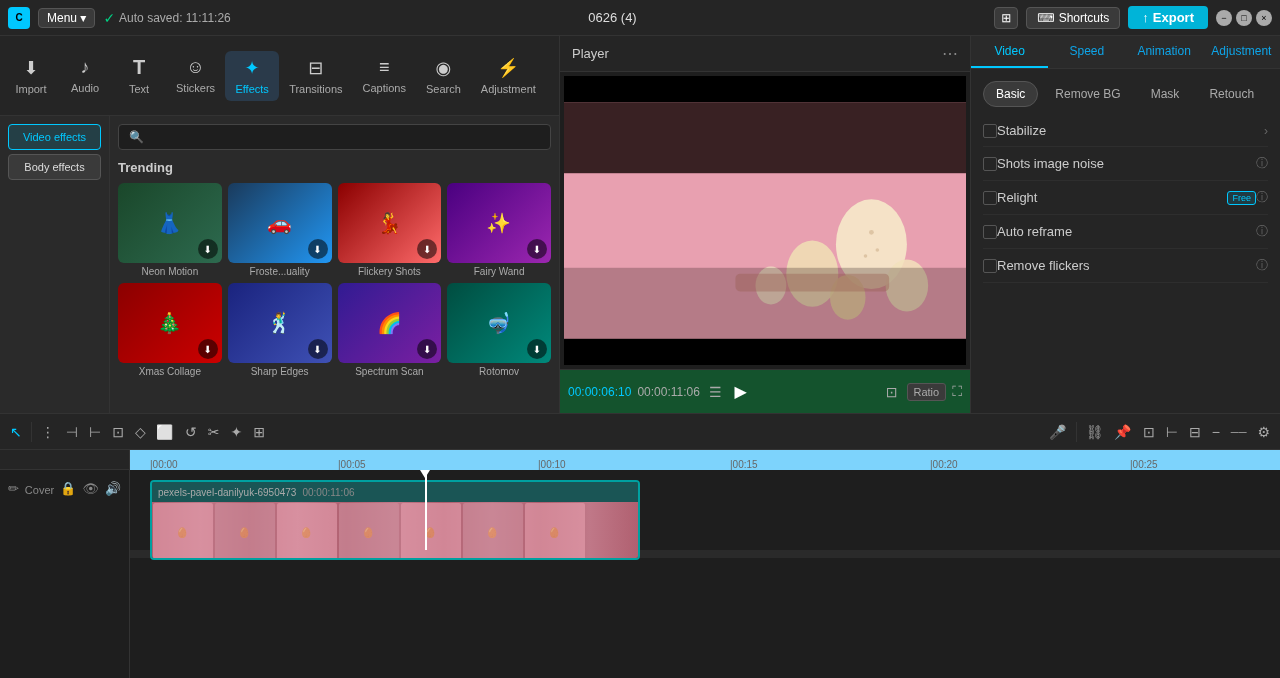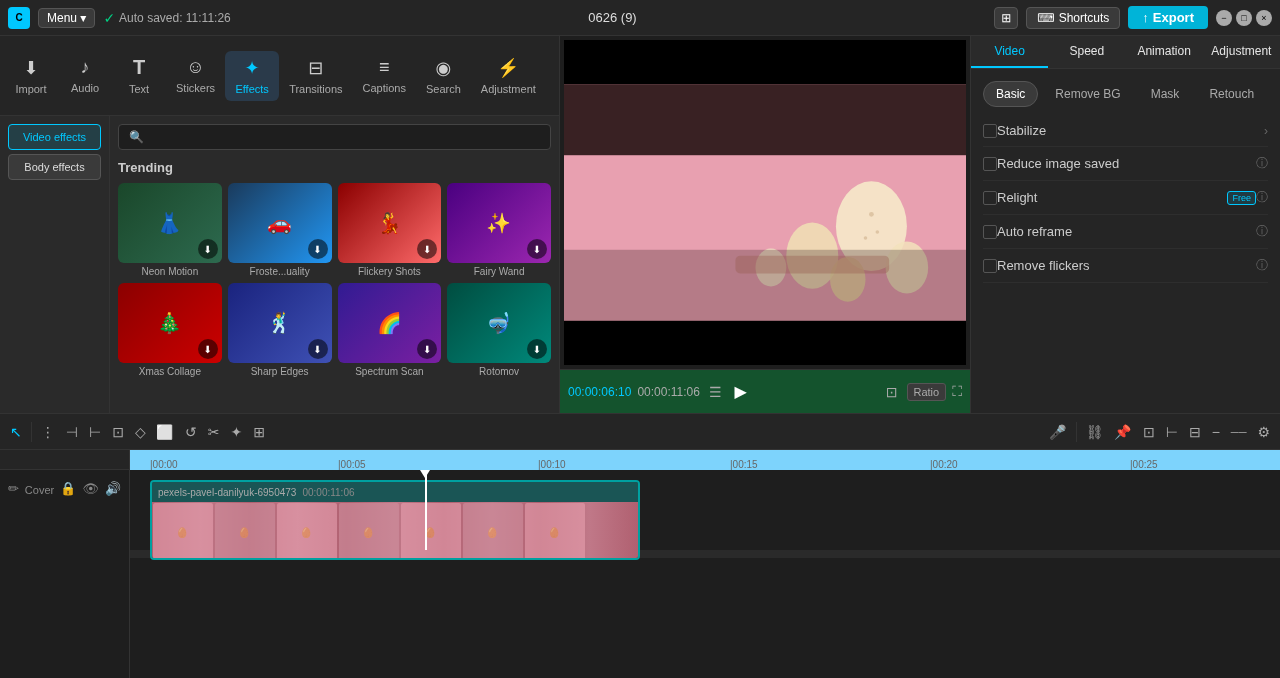--- a/index.html
+++ b/index.html
@@ -73,21 +73,21 @@
     .time-current { color: #00c8ff; font-size: 12px; cursor: pointer; }
     .time-total { color: #aaa; font-size: 12px; cursor: pointer; }
     .play-btn { color: #fff; font-size: 16px; cursor: pointer; padding: 0 4px; }
     .control-icon { color: #aaa; font-size: 14px; cursor: pointer; padding: 0 3px; }
     .ratio-btn { background: #3a3a3a; border: 1px solid #555; border-radius: 3px; color: #aaa; padding: 2px 6px; font-size: 11px; cursor: pointer; }
     .fullscreen-btn { color: #aaa; font-size: 14px; cursor: pointer; margin-left: auto; }
 
     
     .right-panel { width: 310px; background: #252525; display: flex; flex-direction: column; border-left: 1px solid #333; }
     .right-tabs { display: flex; background: #2a2a2a; border-bottom: 1px solid #333; }
-    .right-tab { flex: 1; padding: 8px 4px; text-align: center; font-size: 12px; color: #e5e5e5; cursor: pointer; border-bottom: 2px solid transparent; }
+    .right-tab { flex: 1; padding: 8px 4px; text-align: center; font-size: 12px; color: #0ea5e9; cursor: pointer; border-bottom: 2px solid transparent; }
     .right-tab.active { color: #00c8ff; border-bottom-color: #00c8ff; }
     .right-content { flex: 1; padding: 12px; overflow-y: auto; }
     .sub-tabs { display: flex; gap: 4px; margin-bottom: 8px; }
     .sub-tab { padding: 5px 12px; border-radius: 16px; font-size: 12px; cursor: pointer; color: #aaa; border: 1px solid transparent; }
     .sub-tab.active { background: #3a3a3a; color: #fff; border-color: #555; }
     .adjustment-row { display: flex; align-items: center; padding: 8px 0; border-bottom: 1px solid #2e2e2e; }
     .adj-checkbox { width: 14px; height: 14px; border: 1px solid #555; border-radius: 2px; cursor: pointer; background: transparent; flex-shrink: 0; }
     .adj-label { font-size: 13px; color: #ccc; flex: 1; }
     .adj-badge { background: #00c8ff22; border: 1px solid #00c8ff; border-radius: 3px; color: #00c8ff; font-size: 9px; padding: 1px 4px; margin-left: 4px; }
     .adj-info { color: #666; font-size: 12px; cursor: pointer; }
@@ -118,21 +118,21 @@
 
 <div class="topbar">
   <div class="logo">
     <div class="logo-icon">C</div>
   </div>
   <button class="menu-btn">Menu ▾</button>
   <div class="autosave">
     <span class="autosave-icon">✓</span>
     <span>Auto saved: 11:11:26</span>
   </div>
-  <div class="topbar-center">0626 (9)</div>
+  <div class="topbar-center">0626 (4)</div>
   <div class="topbar-right">
     <div style="display:flex;align-items:center;gap:4px;background:#3a3a3a;border:1px solid #555;border-radius:4px;padding:3px 6px;">
       <span>⊞</span>
     </div>
     <button class="shortcuts-btn">
       <span>⌨</span>
       <span>Shortcuts</span>
     </button>
     <button class="export-btn">
       <span>↑</span>
@@ -264,20 +264,24 @@
             </div>
             <div class="effect-name">Rotomov</div>
           </div>
 
         </div>
       </div>
     </div>
   </div>
 
   <div class="player-panel">
+    <div class="player-header">
+      <span class="player-title">Player</span>
+      <span class="player-menu-icon">⋯</span>
+    </div>
     <div class="player-viewport">
       <svg width="100%" height="100%" viewBox="0 0 340 200" style="position:absolute;top:0;left:0;">
 
         <rect width="340" height="200" fill="#e8a0b0"></rect>
 
         <ellipse cx="260" cy="120" rx="30" ry="38" fill="#f5e6c8" opacity="0.95"></ellipse>
         <ellipse cx="210" cy="145" rx="22" ry="28" fill="#f0ddb5" opacity="0.9"></ellipse>
         <ellipse cx="290" cy="155" rx="18" ry="22" fill="#f2e2bc" opacity="0.85"></ellipse>
         <ellipse cx="240" cy="165" rx="15" ry="19" fill="#edd9a3" opacity="0.8"></ellipse>
         <ellipse cx="175" cy="155" rx="13" ry="16" fill="#f5e6c8" opacity="0.8"></ellipse>
@@ -320,21 +324,21 @@
       </div>
 
       <div class="adjustment-row">
         <div class="adj-checkbox"></div>
         <span class="adj-label">Stabilize</span>
         <span class="adj-arrow">›</span>
       </div>
 
       <div class="adjustment-row">
         <div class="adj-checkbox"></div>
-        <span class="adj-label">Reduce image saved</span>
+        <span class="adj-label">Shots image noise</span>
         <span class="adj-info">ⓘ</span>
       </div>
 
       <div class="adjustment-row">
         <div class="adj-checkbox"></div>
         <span class="adj-label">Relight</span>
         <span class="adj-badge">Free</span>
         <span class="adj-info">ⓘ</span>
       </div>
 

